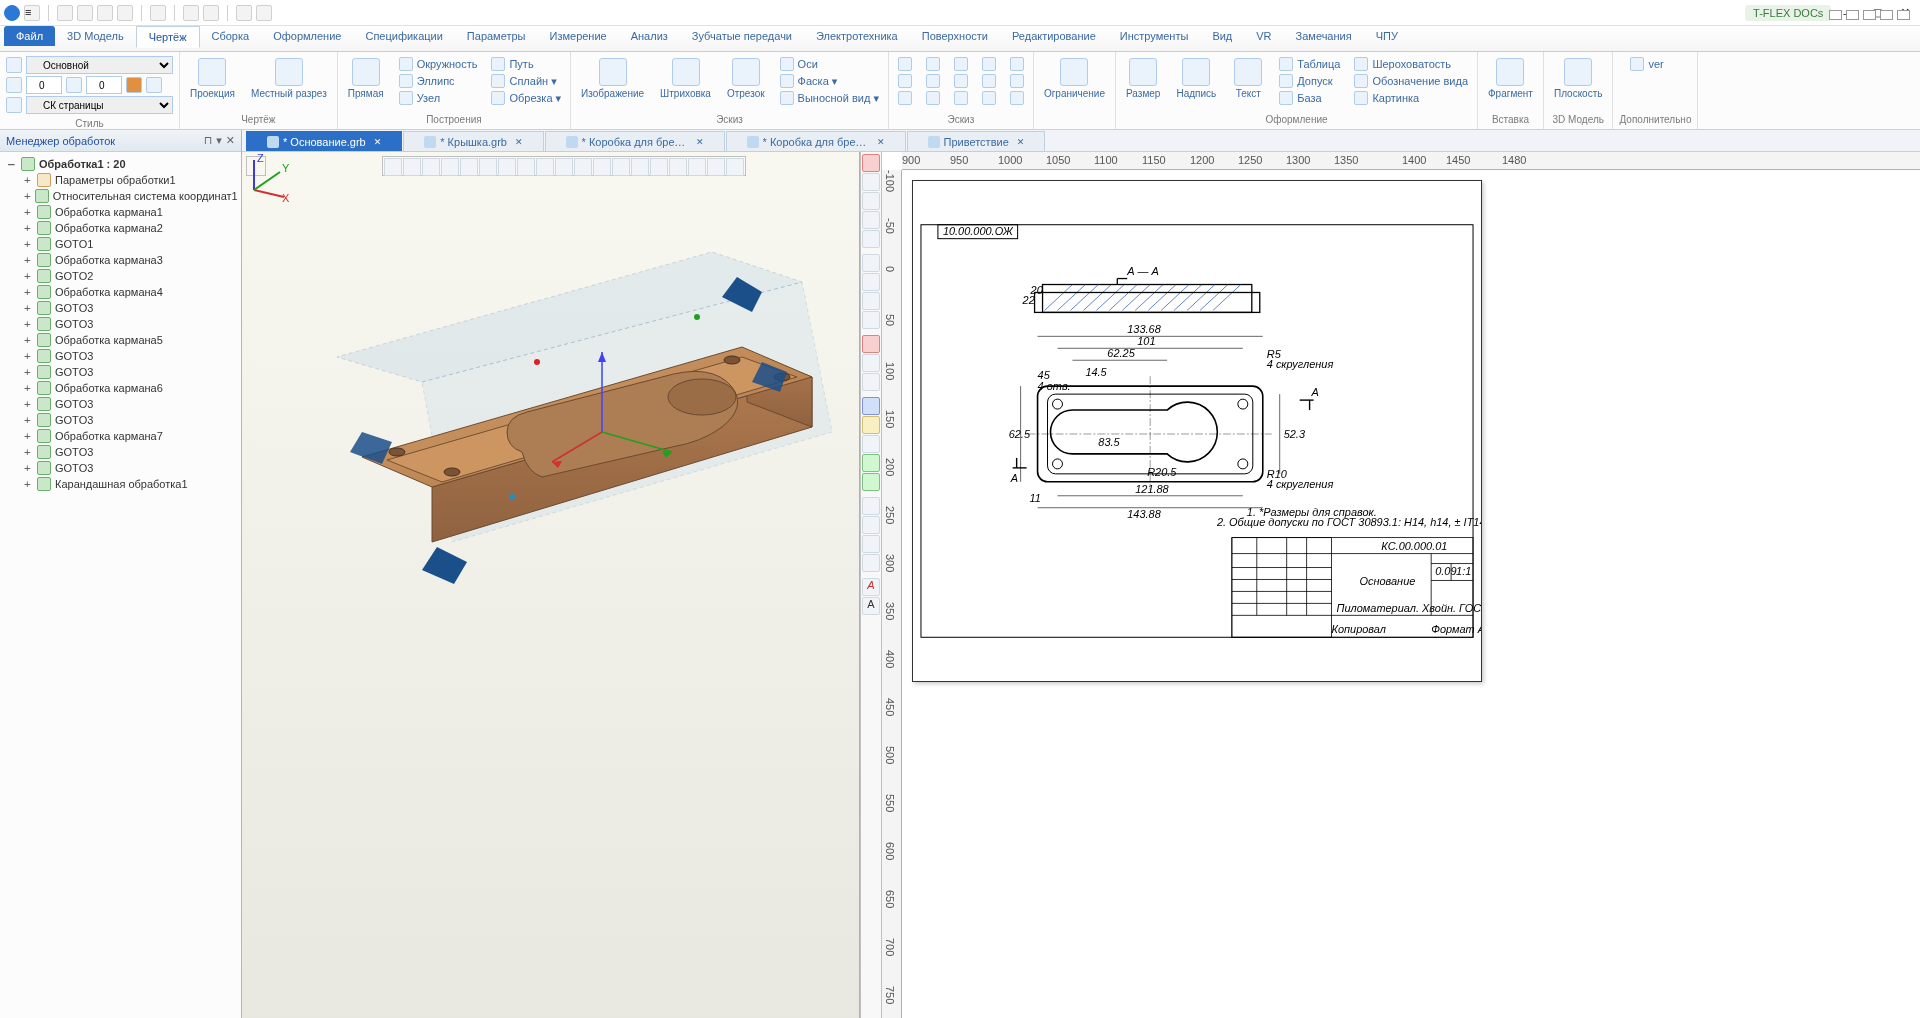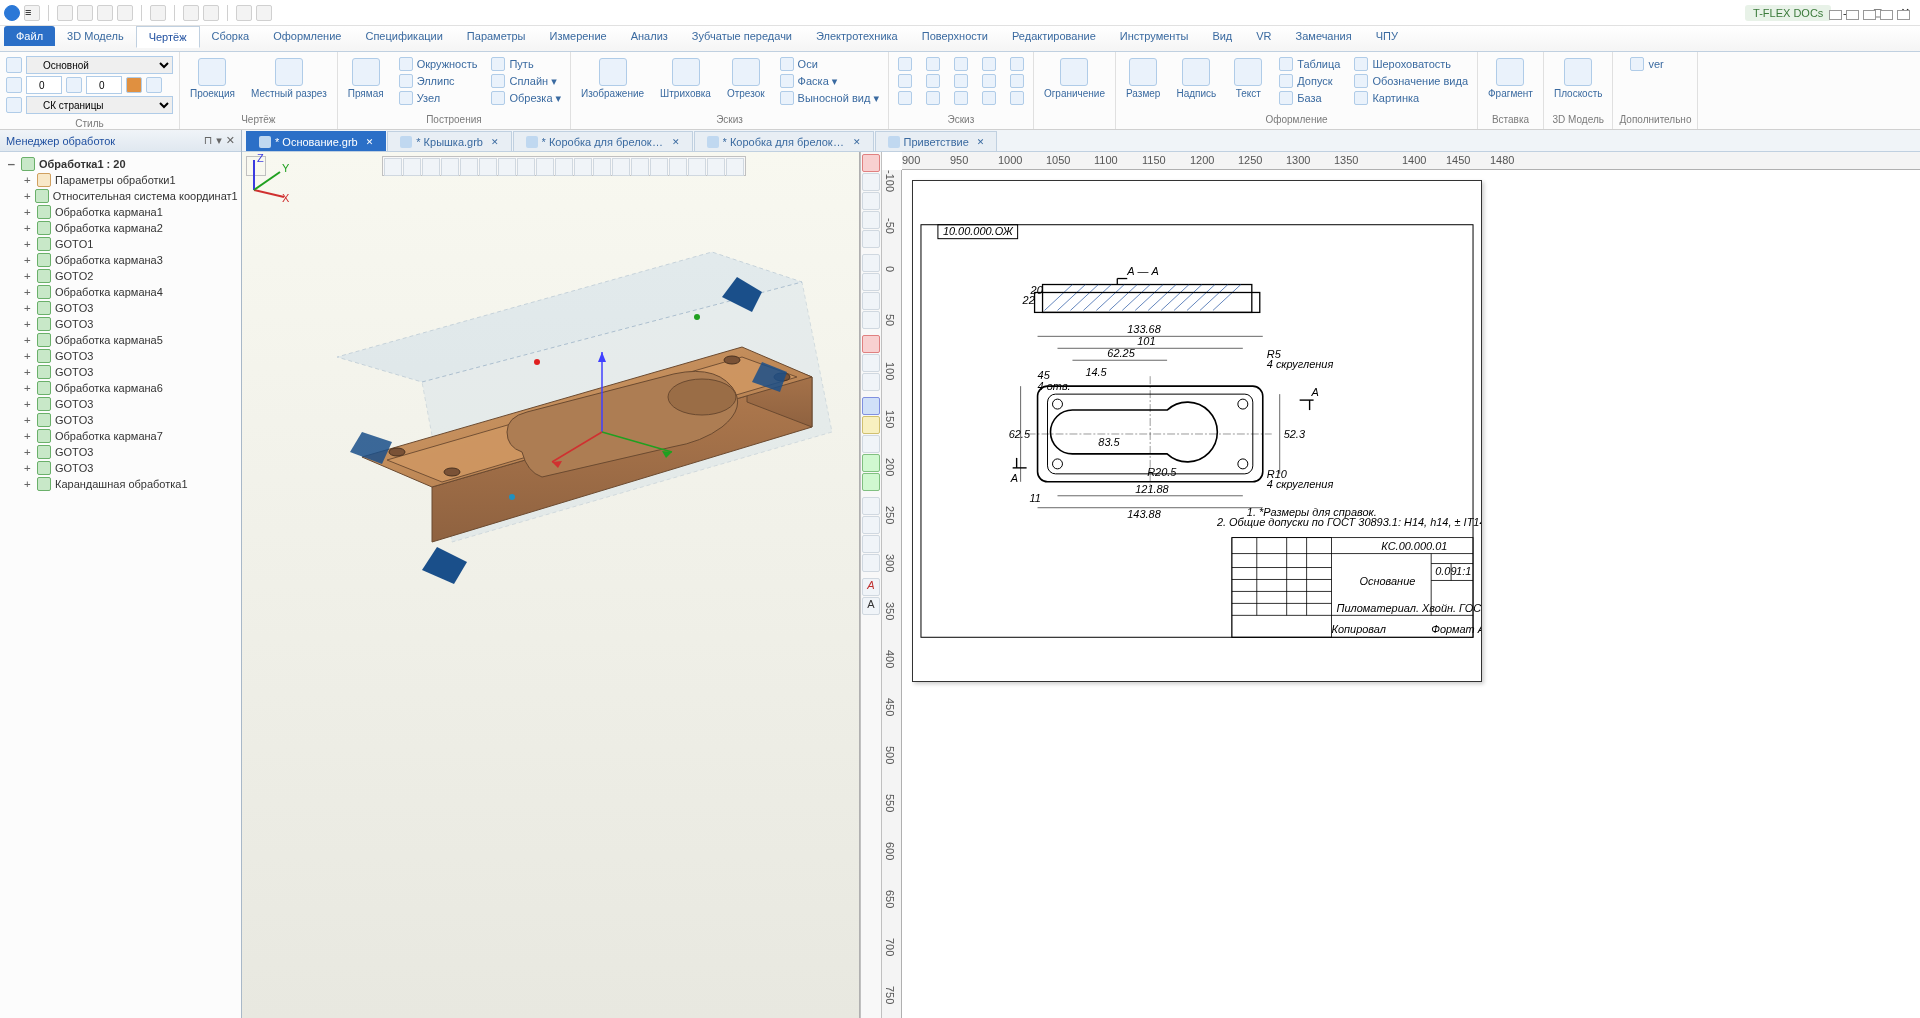--- a/index.html
+++ b/index.html
@@ -39,21 +39,21 @@
 .tree{flex:1;overflow:auto;padding:4px 2px;background:#fcfcfc}
 .tree-item{display:flex;align-items:center;gap:4px;padding:1px 2px 1px 6px;font-size:11px;color:#333;cursor:pointer;white-space:nowrap}
 .tree-item .tico{width:14px;height:14px;background:#d8e8f8;border:1px solid #8ab0d8;border-radius:2px;flex-shrink:0}
 .tree-item .tico.gear{background:#c8e8c8;border-color:#6ab06a}
 .tree-item .tico.param{background:#f8e8c8;border-color:#d0a060}
 .tree-item .exp{width:9px;color:#666;font-family:monospace}
 .tree-item.root{font-weight:600}
 .tree-item.child{padding-left:22px}
 .work-area{flex:1;display:flex;flex-direction:column}
 .doctabs{height:22px;background:#f0f4f8;display:flex;align-items:flex-end;border-bottom:1px solid #c0d0e0;padding-left:4px;gap:1px}
-.doctab{height:20px;padding:0 12px;display:flex;align-items:center;gap:4px;background:#e8eef4;border:1px solid #c0d0e0;border-bottom:none;font-size:10px;color:#3a6aa0;cursor:pointer;max-width:180px}
+.doctab{height:20px;padding:0 20px;display:flex;align-items:center;gap:4px;background:#e8eef4;border:1px solid #c0d0e0;border-bottom:none;font-size:10px;color:#3a6aa0;cursor:pointer;max-width:180px}
 .doctab.active{background:#2b6fc7;color:#fff;border-color:#2b6fc7}
 .doctab .dico{width:12px;height:12px;background:#c0d8f0;border-radius:2px;flex-shrink:0}
 .doctab .dlbl{overflow:hidden;text-overflow:ellipsis;white-space:nowrap}
 .doctab .cls{margin-left:4px;font-size:9px}
 .canvas-wrap{flex:1;display:flex;position:relative}
 .viewport-3d{flex:0 0 618px;background:linear-gradient(#f8f8f0,#e8e8e0);position:relative;border-right:1px solid #b0b0b0}
 .vp-toolbar{position:absolute;top:4px;left:140px;height:20px;display:flex;gap:1px;background:#f8f8f8;border:1px solid #c0c0c0;padding:1px}
 .vp-toolbar .vbtn{width:18px;height:18px;background:#f0f4f8;border:1px solid #d0d8e0;cursor:pointer}
 .vp-corner{position:absolute;top:4px;left:4px;width:20px;height:20px;border:1px solid #c0c0c0}
 .viewport-3d svg{position:absolute;top:0;left:0}
@@ -656,21 +656,21 @@
             <span style="left: 96px;">1000</span>
             <span style="left: 144px;">1050</span>
             <span style="left: 192px;">1100</span>
             <span style="left: 240px;">1150</span>
             <span style="left: 288px;">1200</span>
             <span style="left: 336px;">1250</span>
             <span style="left: 384px;">1300</span>
             <span style="left: 432px;">1350</span>
             <span style="left: 500px;">1400</span>
             <span style="left: 544px;">1450</span>
-            <span style="left: 588px; text-align: right;">1480</span>
+            <span style="left: 600px; text-align: right;">1480</span>
           </div>
         <div class="ruler-v" id="ruler-v">
             <span style="top: 0px;">-100</span>
             <span style="top: 48px;">-50</span>
             <span style="top: 96px;">0</span>
             <span style="top: 144px;">50</span>
             <span style="top: 192px;">100</span>
             <span style="top: 240px;">150</span>
             <span style="top: 288px;">200</span>
             <span style="top: 336px;">250</span>

